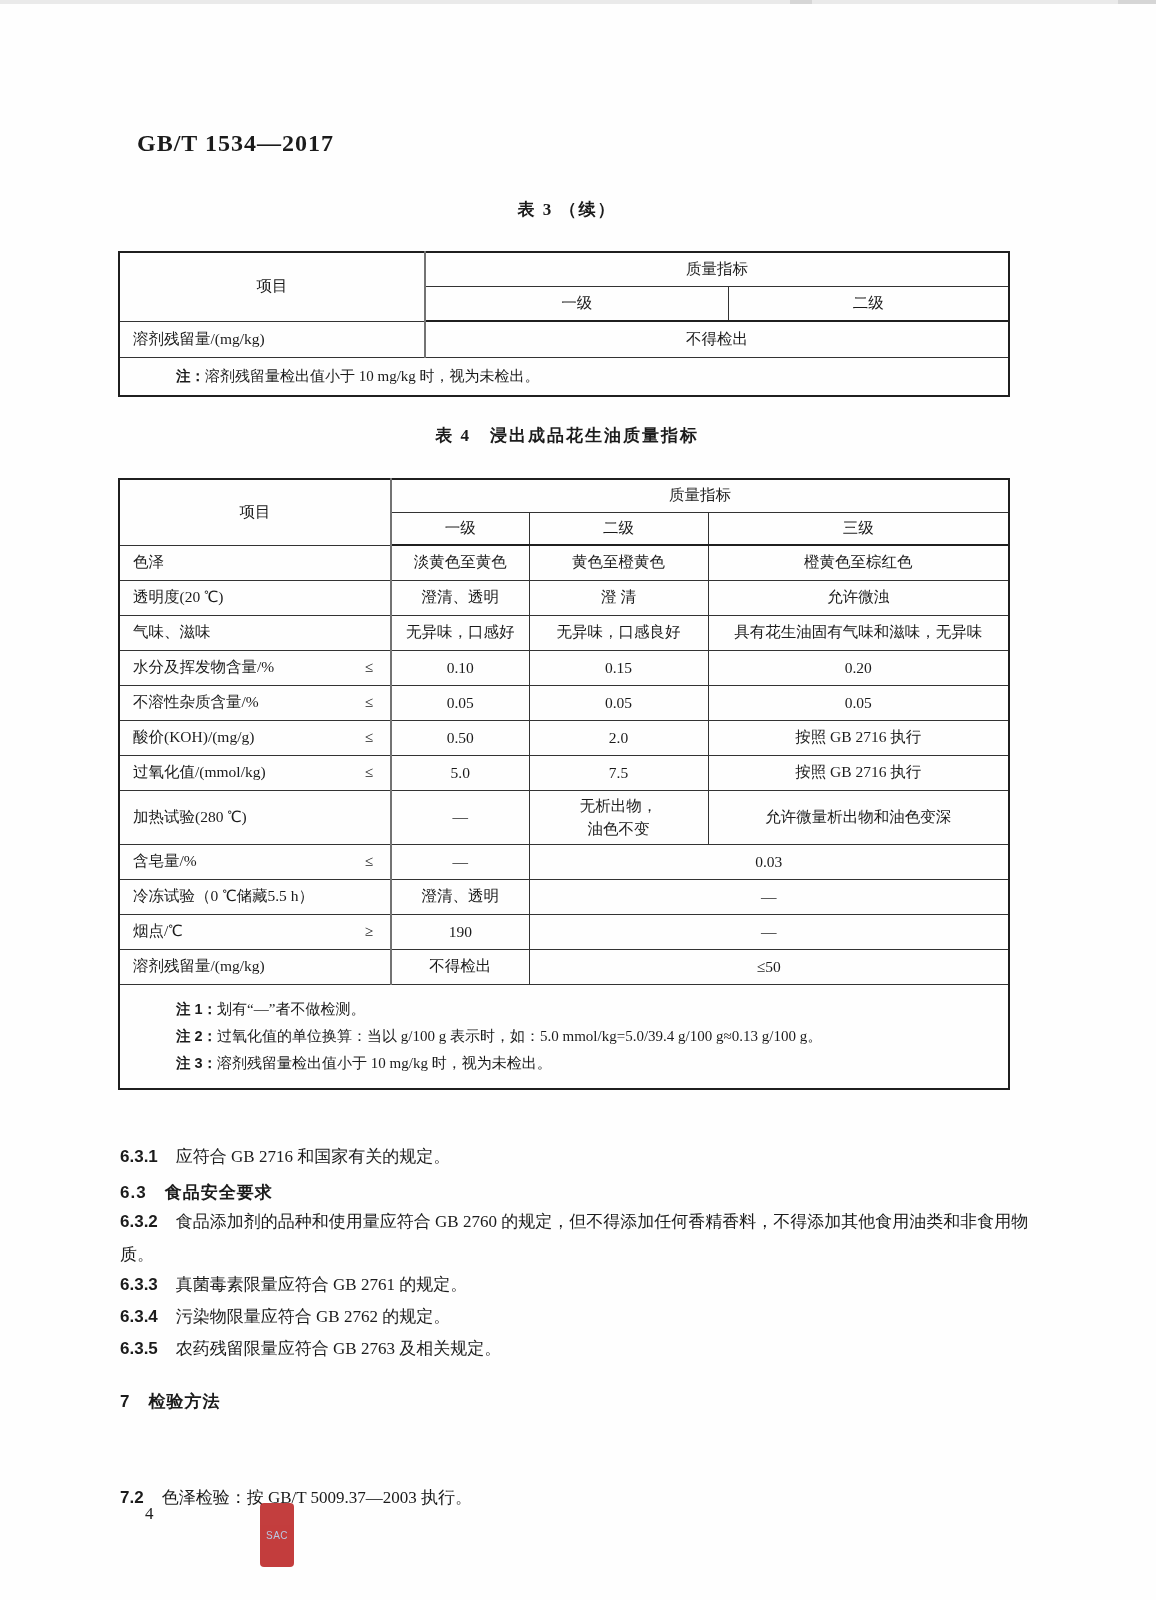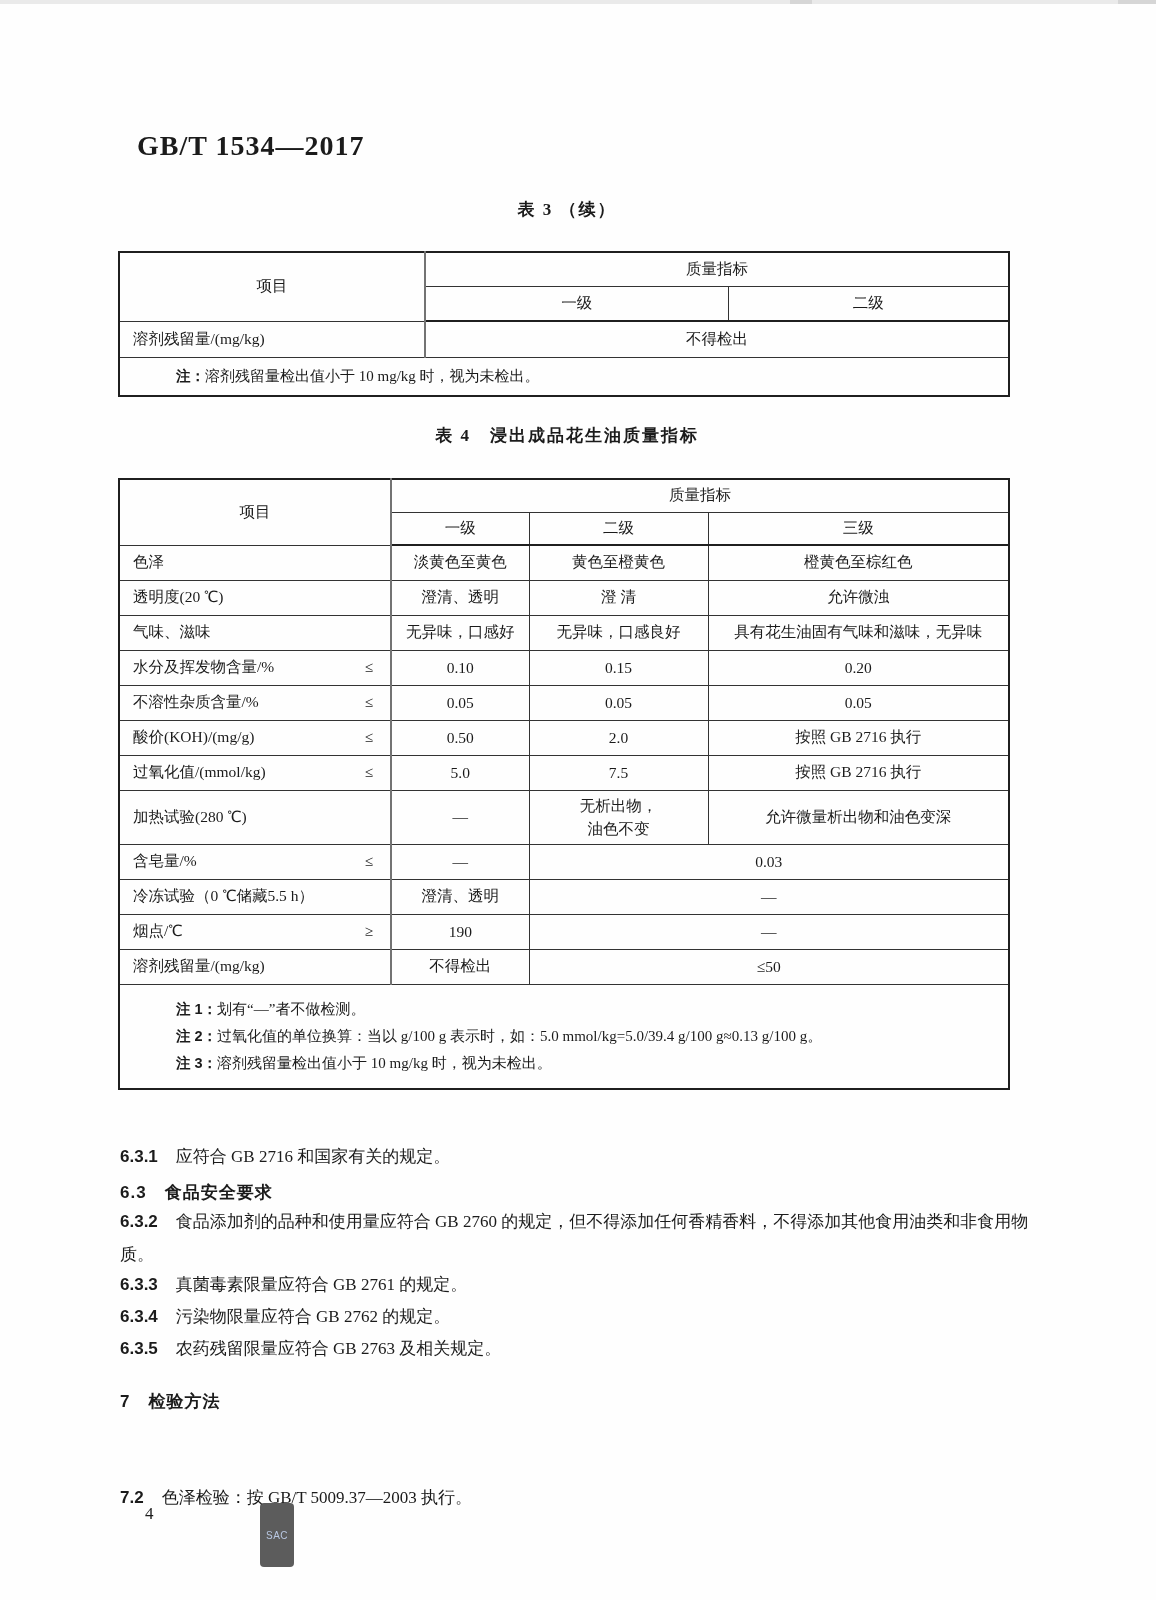--- a/index.html
+++ b/index.html
@@ -4,21 +4,21 @@
 <style>
   html,body { margin:0; padding:0; background:#ffffff; }
   .page {
     position:relative; width:1156px; height:1600px; background:#fefefe;
     font-family:"Liberation Serif", serif; color:#1b1b1b; overflow:hidden;
   }
   .top-strip { position:absolute; left:0; top:0; width:1156px; height:4px; background:#eaeaea; }
   .top-strip .patch { position:absolute; top:0; height:4px; background:#d6d6d6; }
   .doc-code {
     position:absolute; left:137px; top:130px;
-    font-size:28px; font-weight:bold; letter-spacing:1px;
+    font-size:24px; font-weight:bold; letter-spacing:1px;
   }
   .tbl-title {
     position:absolute; left:122px; width:890px; text-align:center;
     font-family:Liberation Serif, serif; font-size:17px; font-weight:bold;
     letter-spacing:2px;
   }
   table.t {
     position:absolute; left:118px; width:890px;
     border-collapse:collapse; table-layout:fixed;
     font-size:15.5px; color:#1b1b1b;
@@ -35,21 +35,21 @@
   }
   .note-line { line-height:27px; padding-left:26px; }
   .note-label { font-weight:bold; font-family:"Liberation Sans", sans-serif; font-size:14.5px; }
   .two-line span { display:block; line-height:23px; }
   .section { position:absolute; left:120px; width:918px; font-size:17px; line-height:33px; }
   .sec-head { font-family:"Liberation Sans", sans-serif; font-weight:bold; font-size:17px; letter-spacing:1px; }
   .sec-num { font-family:"Liberation Sans", sans-serif; font-weight:bold; margin-right:18px; }
   .page-num { position:absolute; left:145px; top:1504px; font-size:17px; }
   .watermark {
     position:absolute; left:260px; top:1503px; width:34px; height:64px;
-    background:#404040; border-radius:4px; opacity:0.85;
+    background:#b91c1c; border-radius:4px; opacity:0.85;
     display:flex; align-items:center; justify-content:center;
   }
   .watermark span { font-family:"Liberation Sans", sans-serif; font-size:10px; color:#aebfde; letter-spacing:0.5px; }
 </style>
 </head>
 <body>
 
 <div class="page">
 
   <div class="top-strip">

